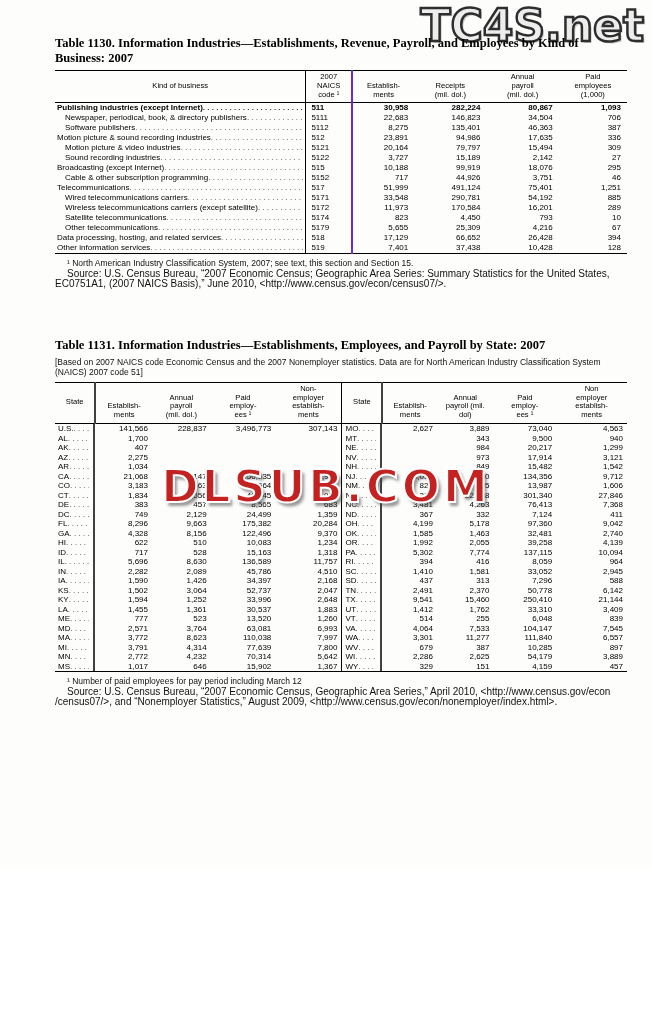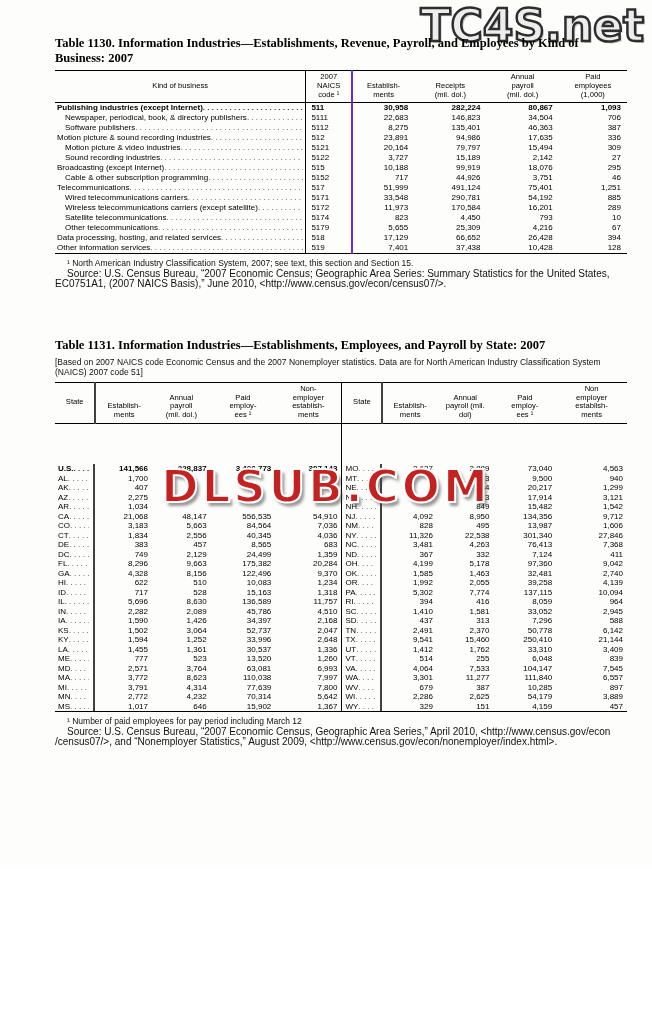--- a/index.html
+++ b/index.html
@@ -44,21 +44,21 @@
   
   .t1131 { border-top:1.5px solid #000; border-bottom:1px solid #000; margin-top:2px; }
   .t1131 thead tr { border-bottom:1px solid #000; }
   .t1131 th { vertical-align:bottom; }
   .t1131 th.state-h { vertical-align:middle; }
   .t1131 .stateCol { border-right:2px solid #404040; }
   .t1131 .divR { border-right:1px solid #000; }
   .t1131 td { line-height:9.5px; padding-right:4px; }
   .st { display:flex; padding-left:3px; }
   .st .lbl { white-space:nowrap; }
-  .t1131 tbody tr:first-of-type td:nth-child(-n+5) { font-weight:bold;margin-top:40px; }
+  .t1131 tbody tr:first-of-type td:nth-child(-n+5) { font-weight:normal; }
 
   .fn  { font-size:8.5px; line-height:10.5px; margin-top:4px; text-indent:12px; }
   .src { font-size:10px; line-height:10.5px; text-indent:12px; }
 
   .sec2 { margin-top:48px; }
 
   
   .footer-right {
     position:absolute; top:970px; right:15px;
     font-family:"Liberation Serif", serif; font-size:11.5px; color:#000;
@@ -725,21 +725,21 @@
             </tr>
 
             <tr>
               <td class="st stateCol">
                 <span class="lbl">LA</span>
                 <span class="dots"></span>
               </td>
               <td class="num">1,455</td>
               <td class="num">1,361</td>
               <td class="num">30,537</td>
-              <td class="num divR">1,336</td>
+              <td class="num divR">1,883</td>
               <td class="st stateCol">
                 <span class="lbl">UT</span>
                 <span class="dots"></span>
               </td>
               <td class="num">1,412</td>
               <td class="num">1,762</td>
               <td class="num">33,310</td>
               <td class="num">3,409</td>
             </tr>
 

